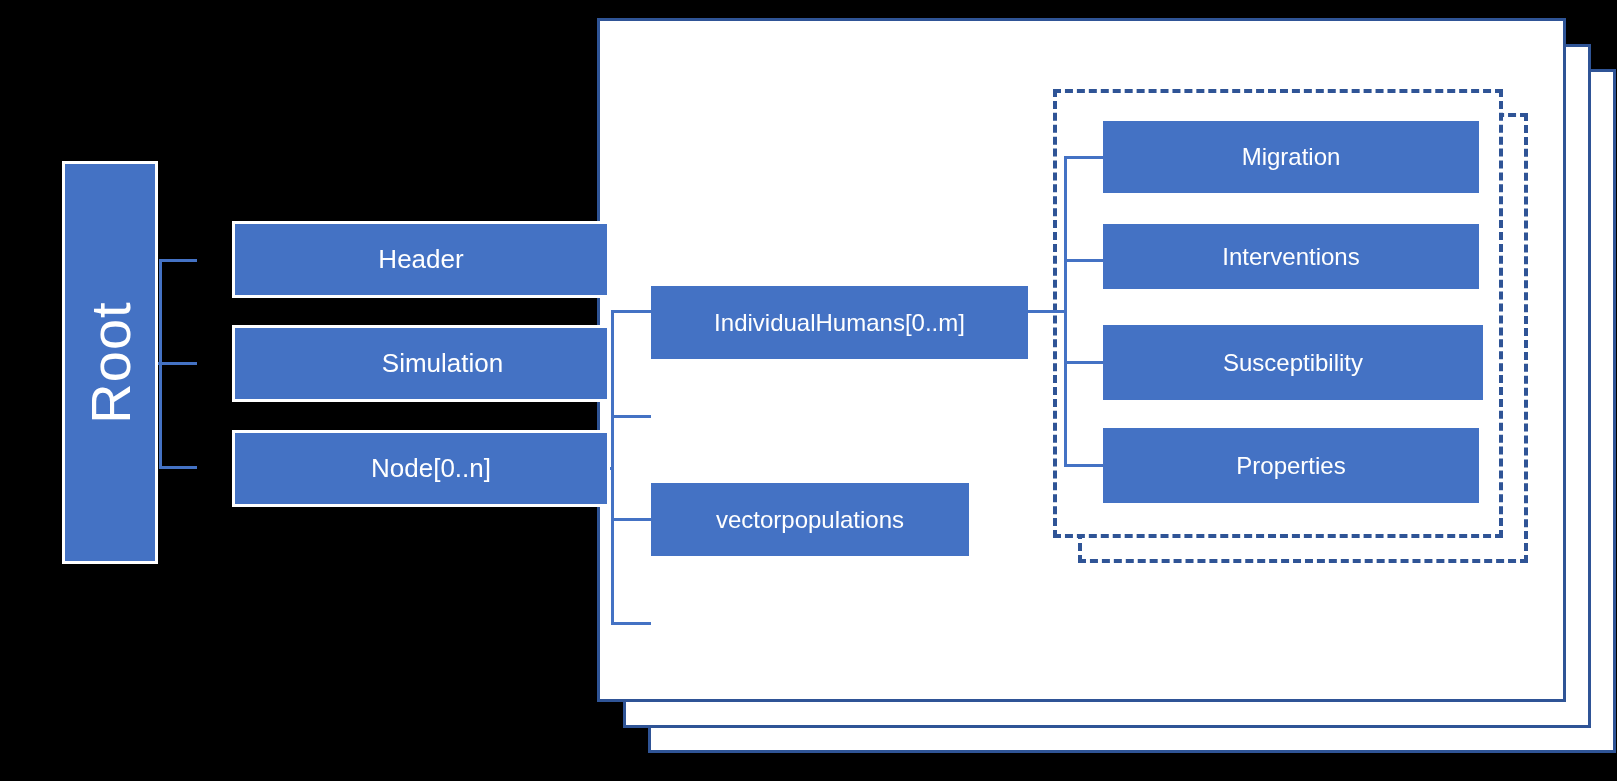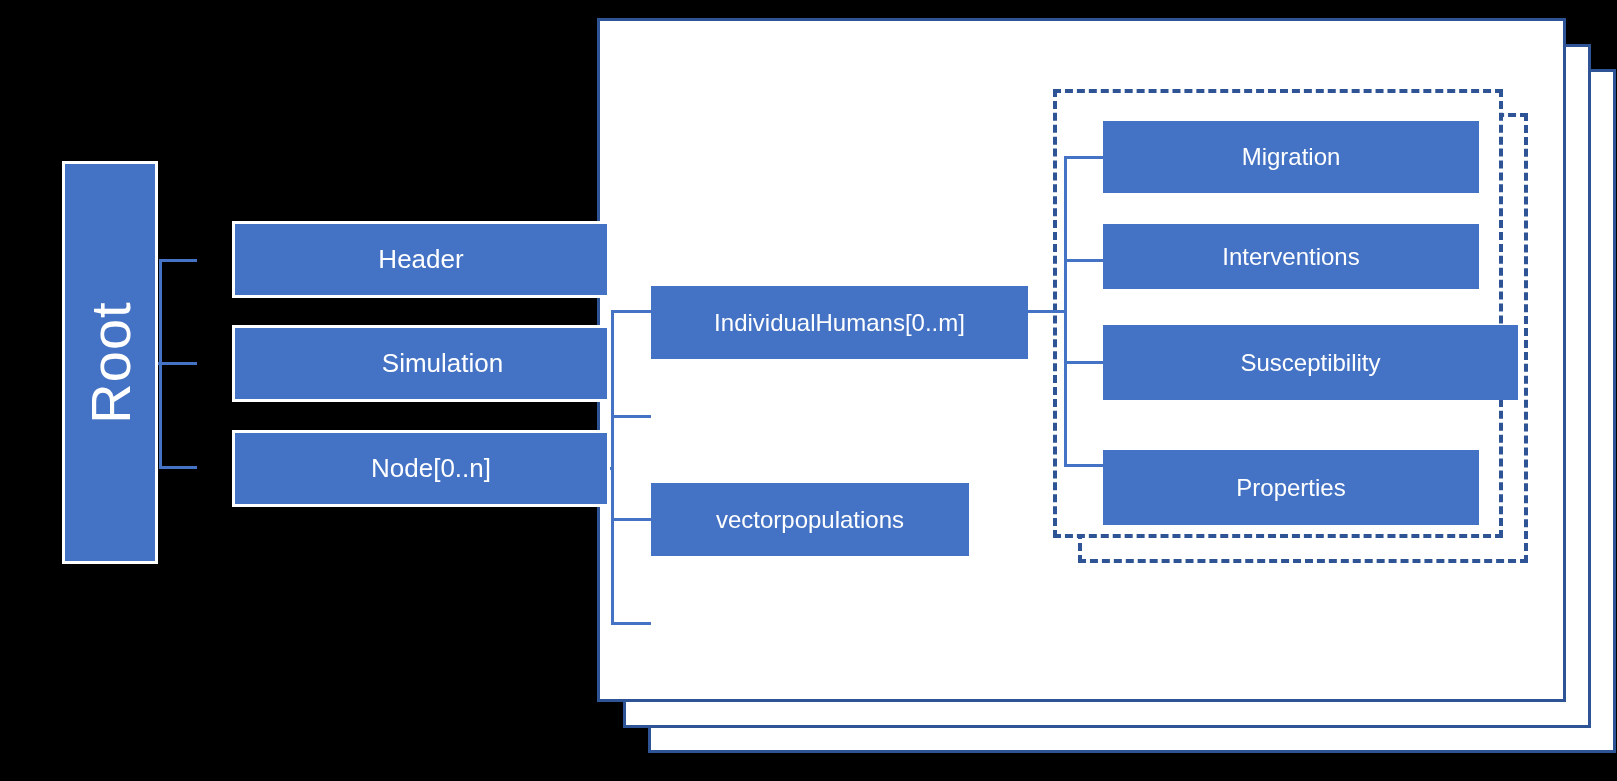--- a/index.html
+++ b/index.html
@@ -86,22 +86,22 @@
   .box-simulation  { left: 197px;  top: 325px; width: 378px; height: 77px; padding-left: 43px; }
   .box-node        { left: 197px;  top: 430px; width: 378px; height: 77px; padding-left: 20px; }
 
   .box-individualhumans { left: 651px; top: 275px; width: 377px; height: 73px; margin-top: 11px; }
   .box-larvalhabitats   { left: 651px; top: 380px; width: 377px; height: 73px; }
   .box-vectorpops       { left: 651px; top: 483px; width: 318px; height: 73px; }
   .box-vectorlifecycle  { left: 651px; top: 587px; width: 377px; height: 73px; }
 
   .box-migration      { left: 1103px; top: 121px; width: 376px; height: 72px; }
   .box-interventions  { left: 1103px; top: 224px; width: 376px; height: 65px; }
-  .box-susceptibility { left: 1103px; top: 325px; width: 415px; height: 75px; text-align: center; }
-  .box-properties     { left: 1103px; top: 428px; width: 376px; height: 75px; margin-top: 22px; }
+  .box-susceptibility { left: 1103px; top: 325px; width: 380px; height: 75px; text-align: center; }
+  .box-properties     { left: 1103px; top: 428px; width: 376px; height: 75px; }
 </style>
 </head>
 <body>
 
 <div class="canvas">
 
   <div class="page page-3"></div>
   <div class="page page-2"></div>
   <div class="page page-1"></div>
 

